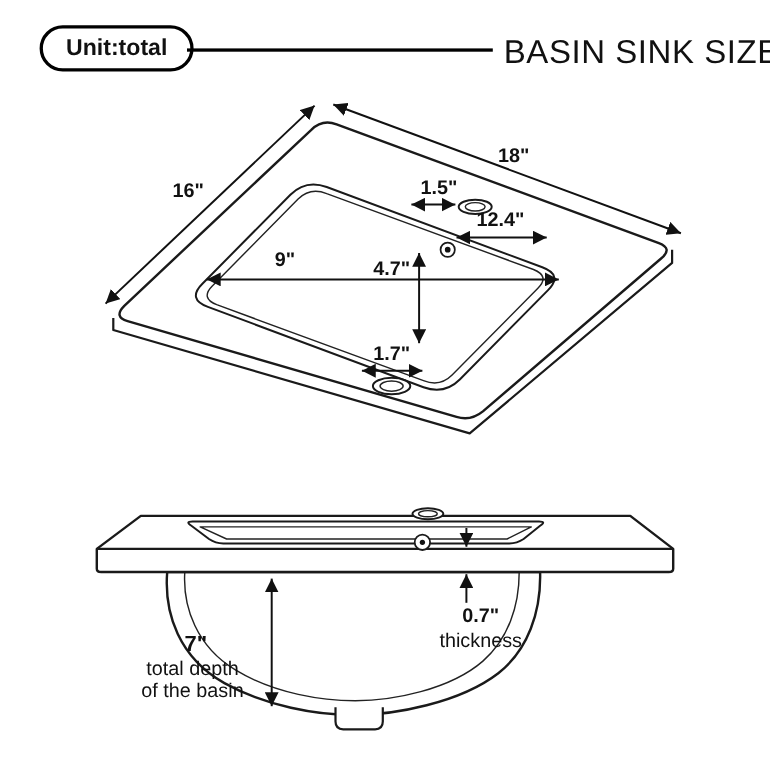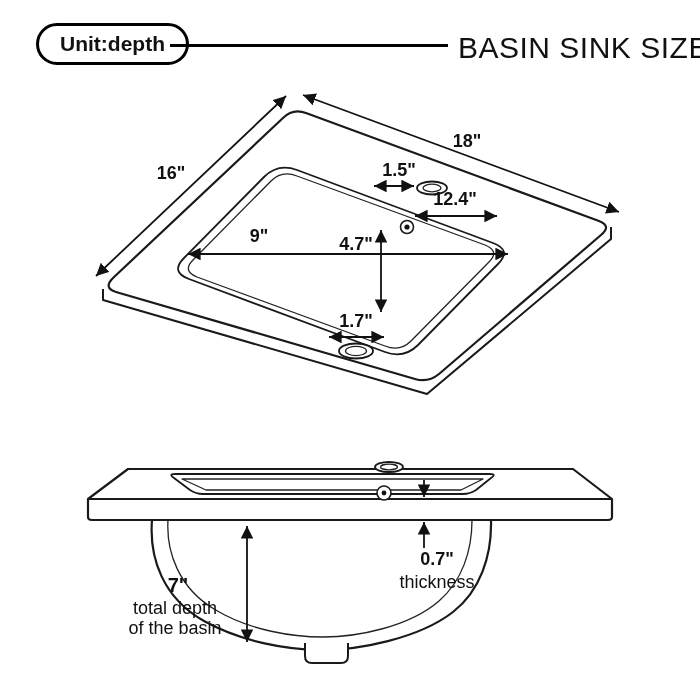--- a/index.html
+++ b/index.html
@@ -37,21 +37,21 @@
   .dim{font-size:18px;font-weight:bold;fill:#111;text-anchor:middle;}
   .dim-lg{font-size:20px;font-weight:bold;fill:#111;text-anchor:middle;}
   .caption{font-size:18px;font-weight:normal;fill:#111;text-anchor:middle;}
 </style>
 </head>
 <body>
 
 <div class="canvas">
 
   <div class="unit-badge">
-    <span>Unit:depth</span>
+    <span>Unit:total</span>
   </div>
   <div class="header-rule"></div>
   <div class="diagram-title">BASIN SINK SIZE</div>
 
   <svg width="700" height="700" viewBox="0 0 700 700">
     <defs>
       <marker id="ah" viewBox="0 0 10 10" refX="10" refY="5" markerWidth="7" markerHeight="7" orient="auto-start-reverse" markerUnits="strokeWidth">
         <path d="M0,0 L10,5 L0,10 Z" fill="#111"></path>
       </marker>
     </defs>

